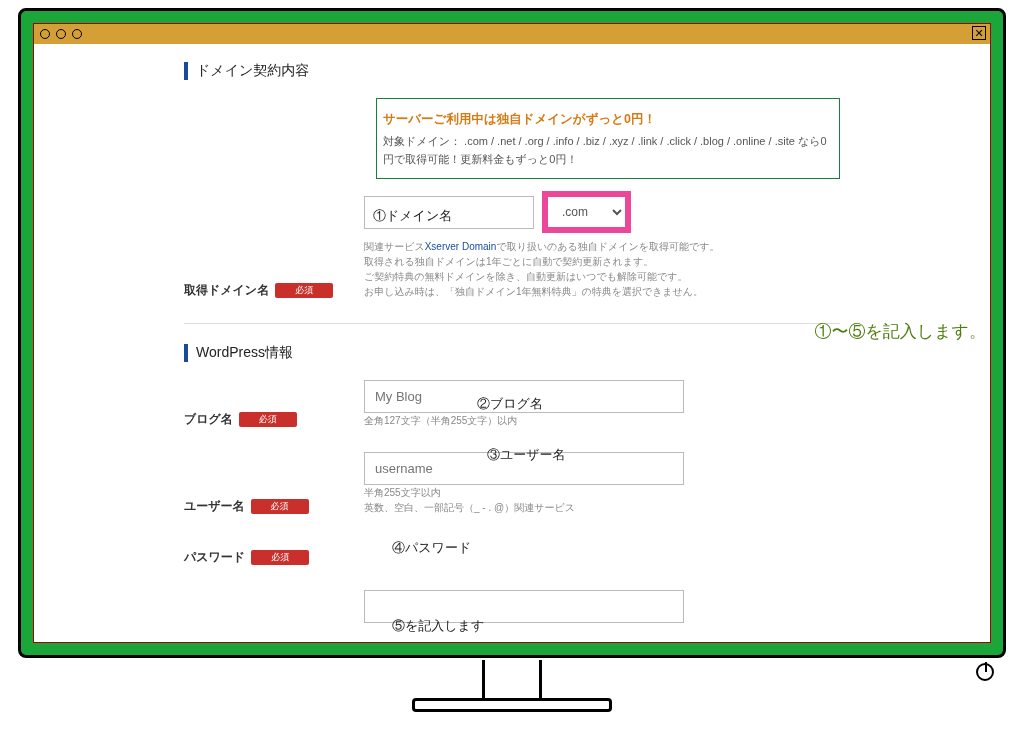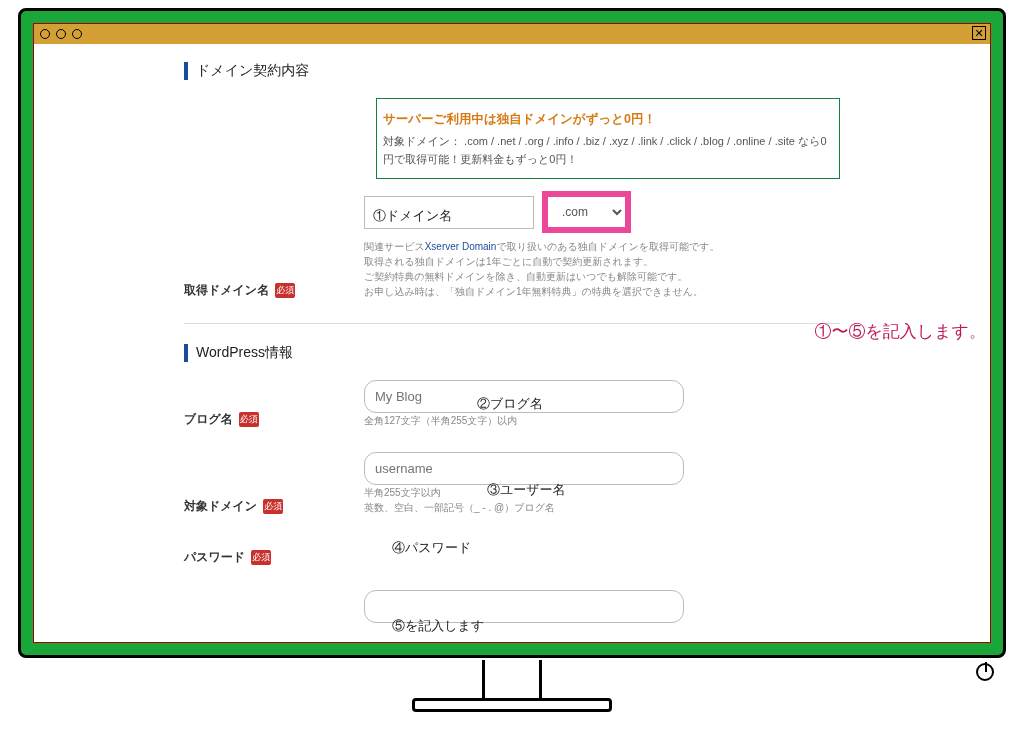--- a/index.html
+++ b/index.html
@@ -78,21 +78,21 @@
       color: #333;
       display: flex;
       align-items: center;
       gap: 6px;
     }
     .req {
       display: inline-block;
       background: #c9302c;
       color: #fff;
       font-size: 9px;
-      padding: 1px 1px;
+      padding: 1px 20px;
       border-radius: 2px;
       font-weight: normal;
     }
     .form-row .control { flex: 1; }
     .promo {
       border: 1px solid #15803d;
       padding: 10px 6px;
       margin-bottom: 12px;
       font-size: 11px;
       color: #555;
@@ -111,21 +111,21 @@
       gap: 8px;
       margin-bottom: 6px;
     }
     .txt {
       border: 1px solid #bbb;
       padding: 8px 10px;
       font-size: 13px;
       color: #333;
     }
     .txt.domain { width: 170px; }
-    .txt.wide { width: 320px; border-radius: 12px; }
+    .txt.wide { width: 320px; }
     .sel {
       border: 6px solid #ec4899;
       padding: 7px 20px 7px 10px;
       font-size: 12px;
       color: #555;
       background: #fff;
     }
     .note {
       font-size: 10px;
       color: #888;
@@ -149,24 +149,24 @@
       border:3px solid #000; border-radius:4px;
     }
     .power {
       position:absolute; right:30px; top:663px; width:18px; height:18px;
       border:2px solid #000; border-radius:50%;
     }
     .power::after { content:""; position:absolute; left:7px; top:-3px; width:2px; height:10px; background:#000; }
     hr.sep { border:none; border-top:1px solid #ddd; margin: 8px 0 20px 0; }
     .ov1 { left:373px; top:207px; }
     .ov2 { left:477px; top:395px;text-align:center; }
-    .ov3 { left:487px; top:481px; }
+    .ov3 { left:487px; top:446px; }
     .ov4 { left:392px; top:539px; }
     .ov5 { left:392px; top:617px; }
-    .annot-main { position:absolute; right:38px; top:320px; font-size:17px; color:#be185d; }
+    .annot-main { position:absolute; right:38px; top:320px; font-size:17px; color:#4d7c0f; }
   </style>
 </head>
 <body>
 
 <div class="monitor">
   <div class="browser">
     <div class="titlebar">
       <div class="dots">
         <span class="dot"></span>
         <span class="dot"></span>
@@ -214,28 +214,28 @@
           <span class="req">必須</span>
         </div>
         <div class="control">
           <input class="txt wide" placeholder="My Blog" style="">
           <div class="note">全角127文字（半角255文字）以内</div>
         </div>
       </div>
 
       <div class="form-row">
         <div class="label">
-          <span>対象ドメイン</span>
+          <span>ユーザー名</span>
           <span class="req">必須</span>
         </div>
         <div class="control">
           <input class="txt wide" placeholder="username" style="">
           <div class="note">
             <span>半角255文字以内</span><br>
-            <span>英数、空白、一部記号（_ - . @）ブログ名</span>
+            <span>英数、空白、一部記号（_ - . @）関連サービス</span>
           </div>
         </div>
       </div>
 
       <div class="form-row">
         <div class="label">
           <span>パスワード</span>
           <span class="req">必須</span>
         </div>
       </div>

